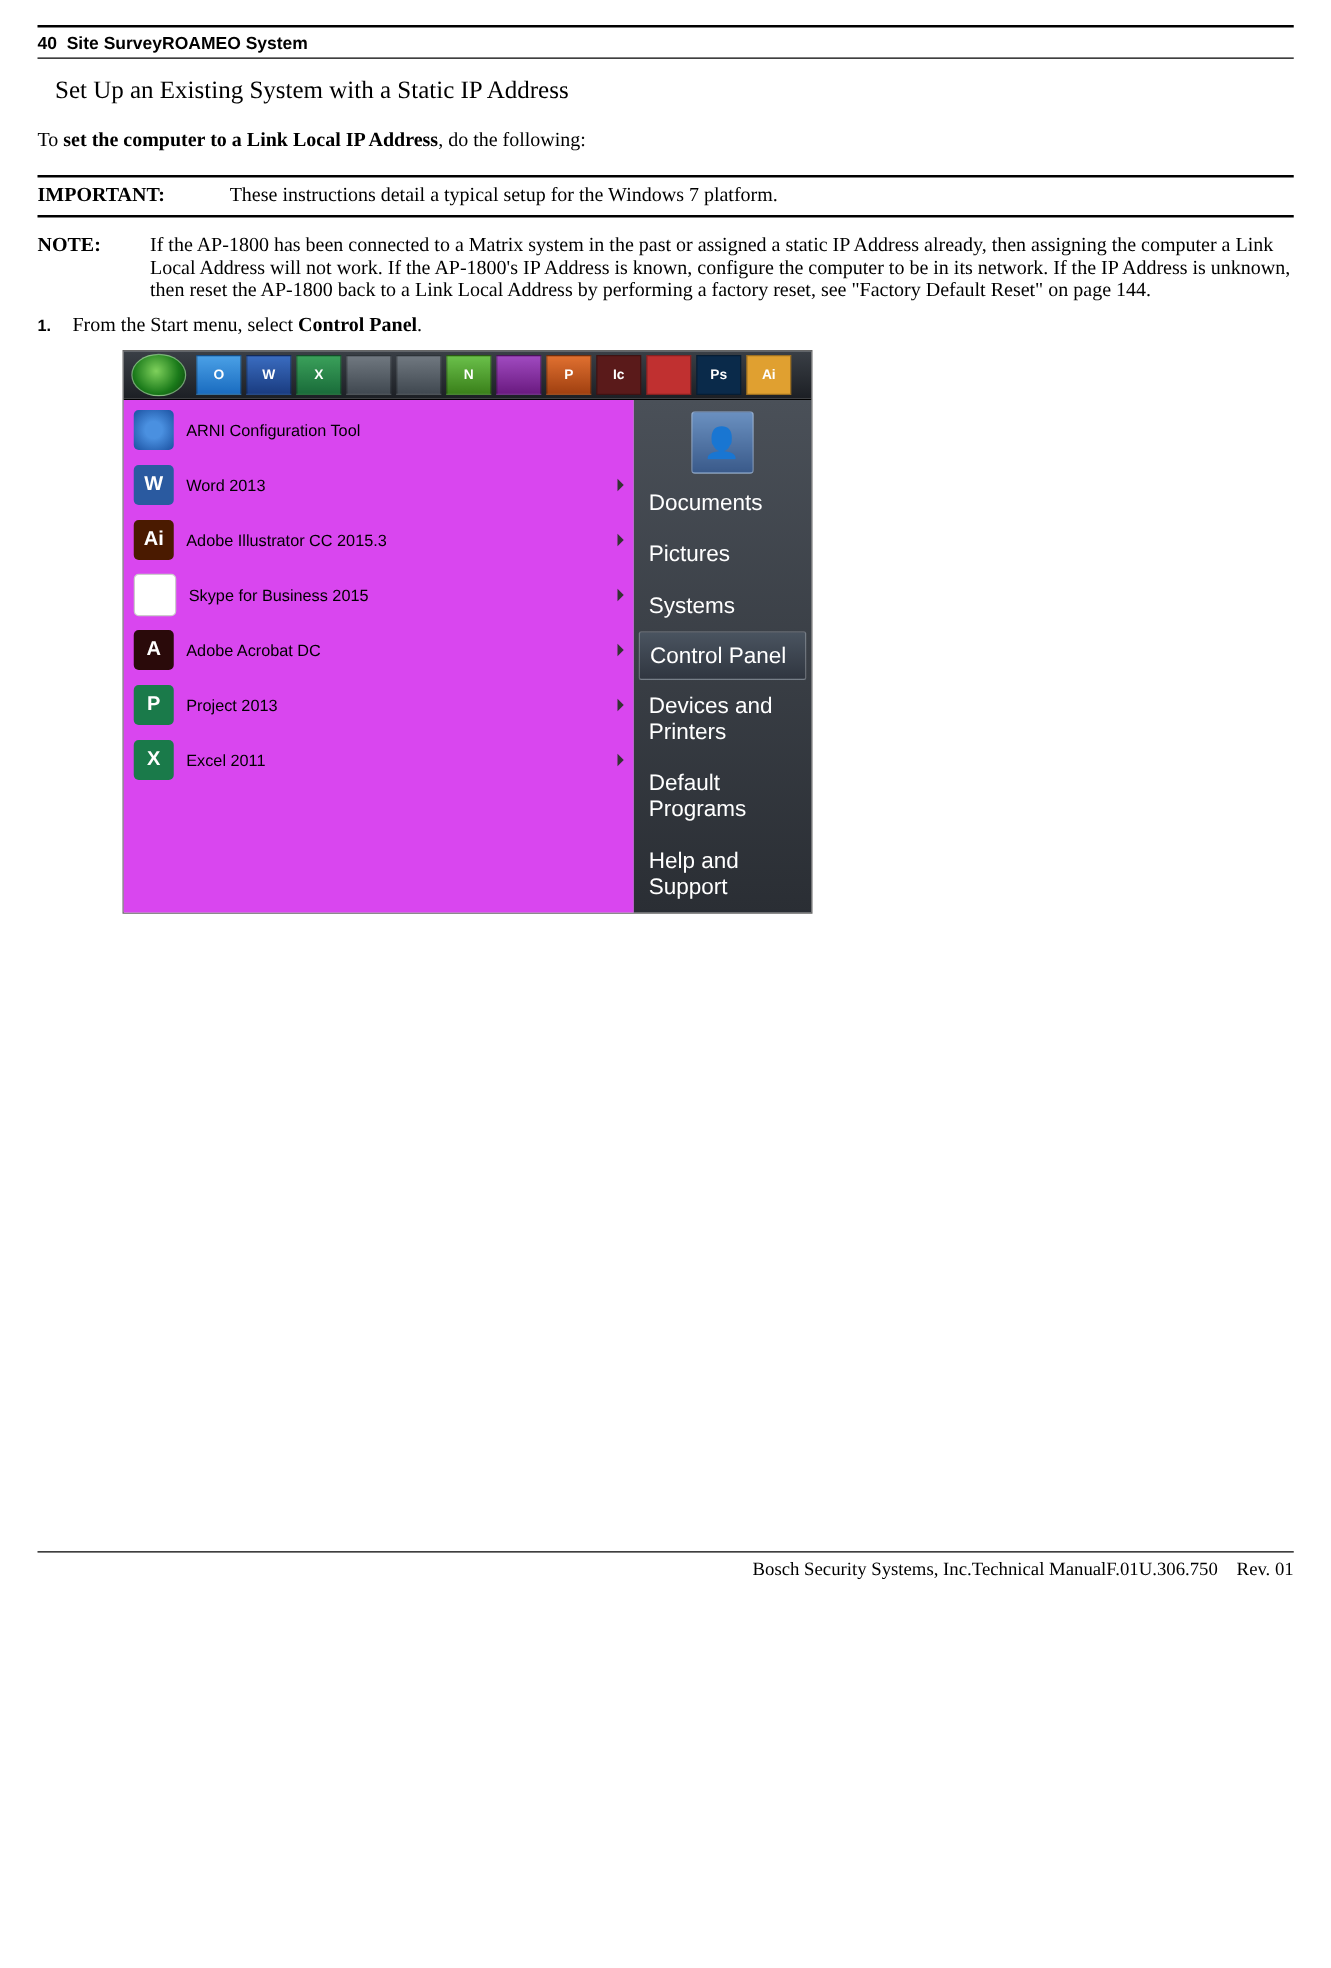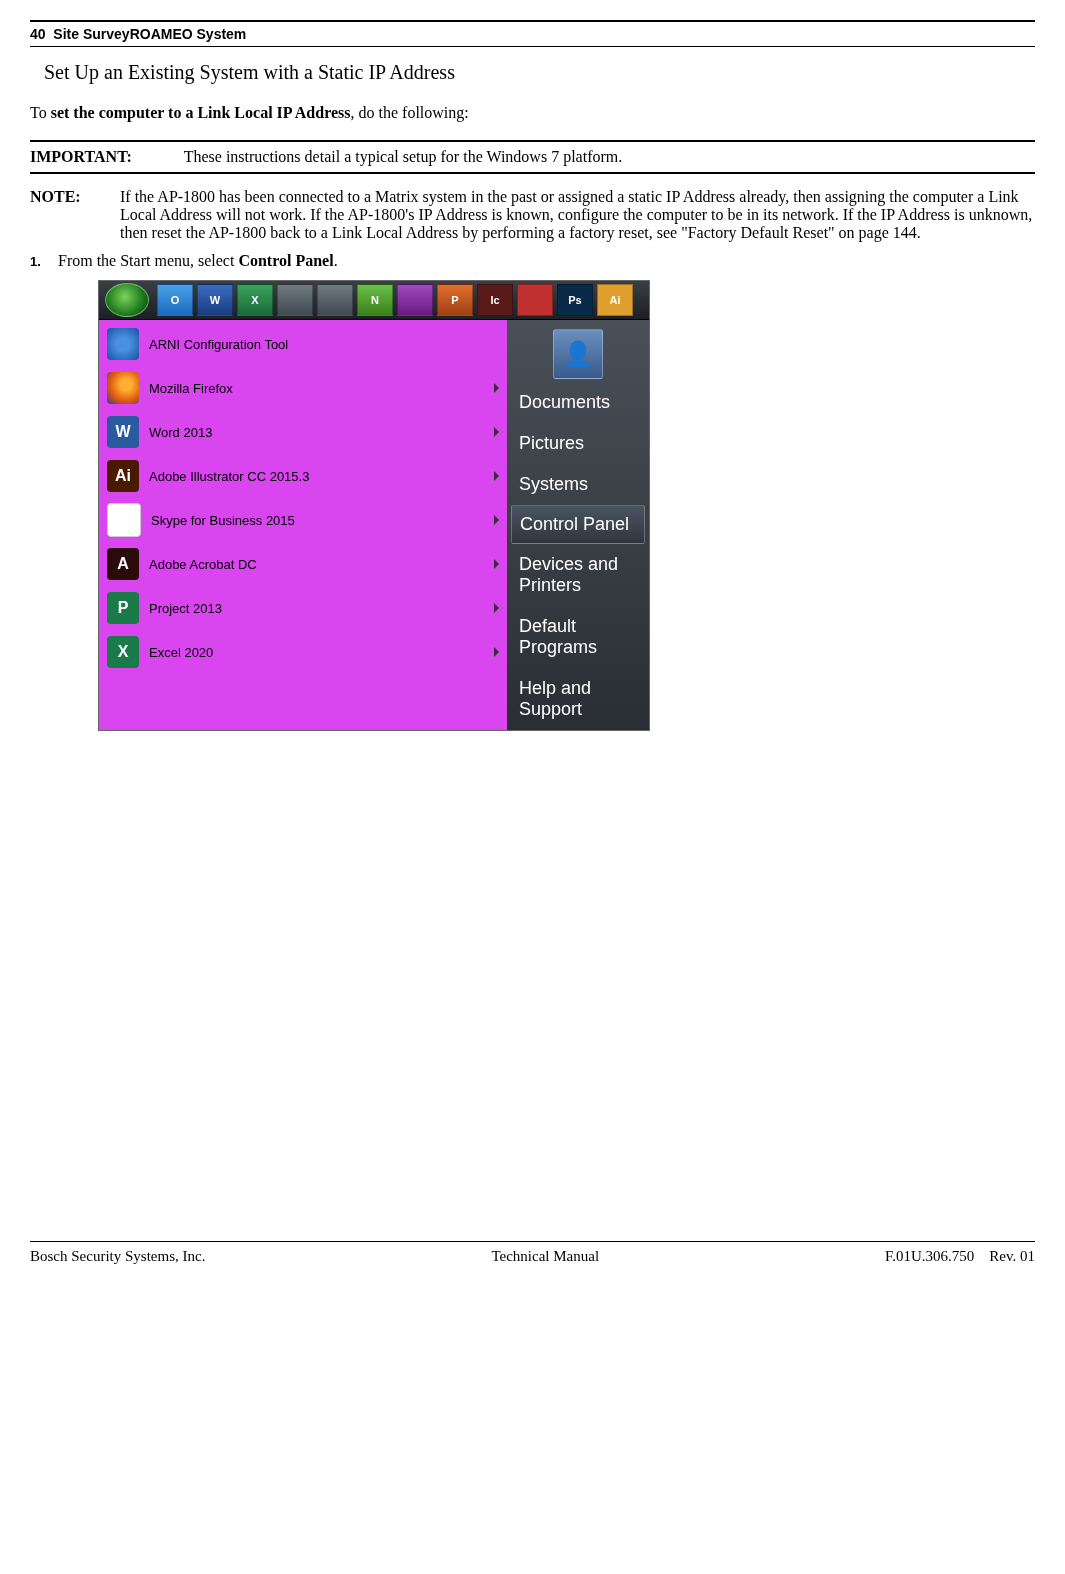--- a/index.html
+++ b/index.html
@@ -107,21 +107,21 @@
     display:flex;align-items:center;justify-content:center;font-size:24px;
   }
   .r-item { padding: 10px 12px; font-size: 18px; }
   .r-item.selected {
     background: linear-gradient(#4a5460,#303640);
     border: 1px solid rgba(255,255,255,0.25);
     border-radius:2px; margin: 0 4px; padding: 8px 8px;
   }
 
   .footer-rule { border-top: 1px solid #000; margin-top: 510px; }
-  .footer-row { display:flex; justify-content: space-between; padding-top:6px; font-size:15px; }
+  .footer-row { display:flex; justify-content: flex-end; padding-top:6px; font-size:15px; }
 </style>
 </head>
 <body>
 
 <div class="top-rule"></div>
 <div class="header-row">
   <div>
     <span>40</span>&nbsp;&nbsp;<span>Site Survey</span>
   </div>
   <div>ROAMEO System</div>
@@ -166,25 +166,20 @@
           <div class="task-pin tp-ps">Ps</div>
           <div class="task-pin tp-ai">Ai</div>
         </div>
         <div class="menu-body">
           <div class="left-col">
             <div class="prog-item">
               <div class="picon pi-arni"></div>
               <span>ARNI Configuration Tool</span>
             </div>
             <div class="prog-item">
-              <div class="picon pi-ff"></div>
-              <span>Mozilla Firefox</span>
-              <div class="arrow"></div>
-            </div>
-            <div class="prog-item">
               <div class="picon pi-word">W</div>
               <span>Word 2013</span>
               <div class="arrow"></div>
             </div>
             <div class="prog-item">
               <div class="picon pi-ai">Ai</div>
               <span>Adobe Illustrator CC 2015.3</span>
               <div class="arrow"></div>
             </div>
             <div class="prog-item">
@@ -197,21 +192,21 @@
               <span>Adobe Acrobat DC</span>
               <div class="arrow"></div>
             </div>
             <div class="prog-item">
               <div class="picon pi-proj">P</div>
               <span>Project 2013</span>
               <div class="arrow"></div>
             </div>
             <div class="prog-item">
               <div class="picon pi-xl">X</div>
-              <span>Excel 2020</span>
+              <span>Excel 2011</span>
               <div class="arrow"></div>
             </div>
           </div>
           <div class="right-col">
             <div class="avatar-box">
               <div class="avatar">👤</div>
             </div>
             <div class="r-item">Documents</div>
             <div class="r-item">Pictures</div>
             <div class="r-item">Systems</div>

